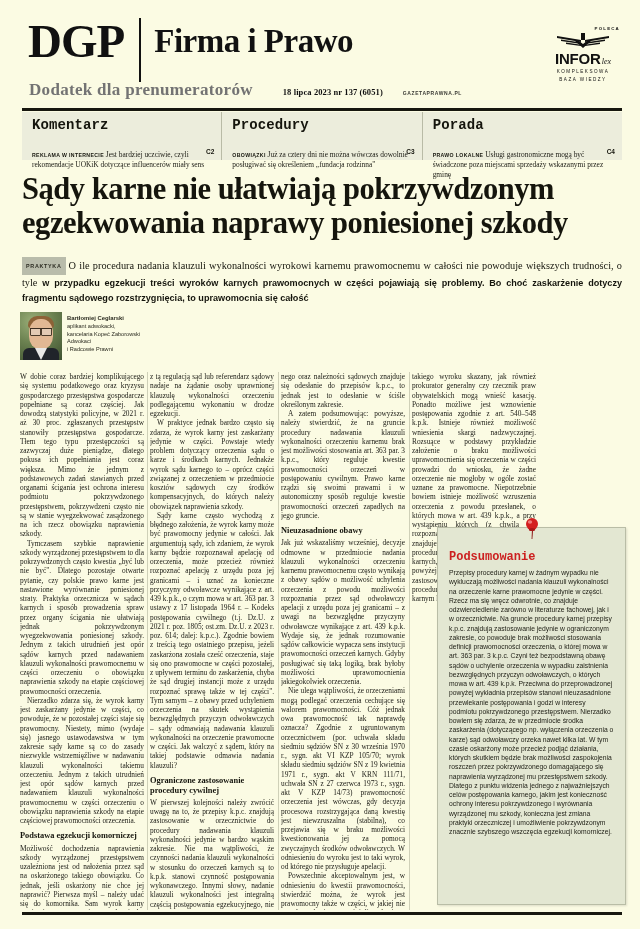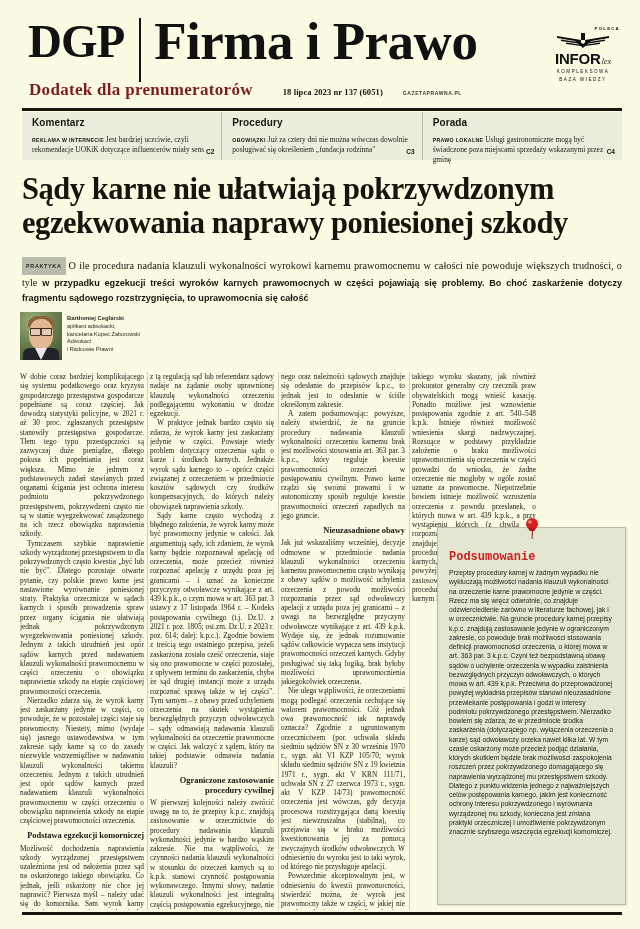--- a/index.html
+++ b/index.html
@@ -18,27 +18,27 @@
   .dgp{
     font-family:"Liberation Serif", serif;
     font-weight:bold;font-size:47px;line-height:46px;
     letter-spacing:-1px;color:#111;
   }
   .mast-divider{
     width:2px;background:#111;height:64px;margin:0 13px 0 15px;
   }
   .sectitle{
     font-family:"Liberation Serif", serif;
-    font-weight:bold;font-size:53px;line-height:46px;
+    font-weight:bold;font-size:33px;line-height:46px;
     letter-spacing:-0.5px;color:#111;
   }
   .subrow{position:absolute;left:1px;top:62px;display:flex;align-items:baseline;}
   .subtitle{
     font-family:"Liberation Serif", serif;
-    font-weight:bold;font-size:17px;letter-spacing:0.3px;color:#7f1d1d;
+    font-weight:bold;font-size:17px;letter-spacing:0.3px;color:#737373;
   }
   .issue{
     font-family:"Liberation Serif", serif;
     font-weight:bold;font-size:8.5px;margin-left:30px;color:#111;letter-spacing:0.1px;
   }
   .siteurl{
     font-family:"Liberation Sans", sans-serif;
     font-weight:bold;font-size:5px;letter-spacing:0.6px;margin-left:20px;color:#3a3a34;
   }
 
@@ -64,22 +64,22 @@
   .teaser{
     position:absolute;left:22px;right:18px;
     background:#eceddc;
     display:flex;
   }
   .teaser-col{
     flex:1;padding:5px 8px 5px 10px;position:relative;
   }
   .teaser-col + .teaser-col{border-left:1px solid #b9bba6;}
   .teaser-h{
-    font-family:Liberation Sans, sans-serif;font-weight:bold;
-    font-size:10px;color:#15150d;margin-bottom:7px;letter-spacing:0.1px;
+    font-family:Liberation Mono, monospace;font-weight:bold;
+    font-size:14px;color:#15150d;margin-bottom:17px;letter-spacing:0.1px;
   }
   .teaser-body{
     font-family:"Liberation Serif",serif;font-size:7.4px;line-height:9.4px;color:#1b1b14;
   }
   .kicker{
     font-family:"Liberation Sans",sans-serif;font-weight:bold;font-size:5.2px;
     letter-spacing:0.35px;text-transform:uppercase;color:#15150d;
   }
   .teaser-page{
     font-family:"Liberation Sans",sans-serif;font-weight:bold;font-size:6.5px;
@@ -151,21 +151,21 @@
     position:absolute;
     font-size:7.35px;line-height:9.25px;text-align:justify;
     color:#1a1a14;
     -webkit-hyphens:auto;hyphens:auto;
     overflow:hidden;
   }
   .col p{margin:0 0 0 0;text-indent:7px;}
   .col p.first{text-indent:0;}
   .sub{
     font-family:"Liberation Serif",serif;font-weight:bold;
-    font-size:8.4px;line-height:9.8px;margin:6px 0 2.5px 0;text-indent:0;text-align:right;
+    font-size:8.4px;line-height:9.8px;margin:6px 0 2.5px 0;text-indent:0;text-align:left;
     color:#15150d;
   }
   #col1{left:20px;top:372px;width:124px;height:538px;}
   #col2{left:150px;top:372px;width:124px;height:538px;}
   #col3{left:281px;top:372px;width:124px;height:538px;}
   #col4b{left:412px;top:372px;width:124px;height:538px;}
 
   
   .summary{
     position:absolute;left:437px;top:527px;width:189px;height:378px;

